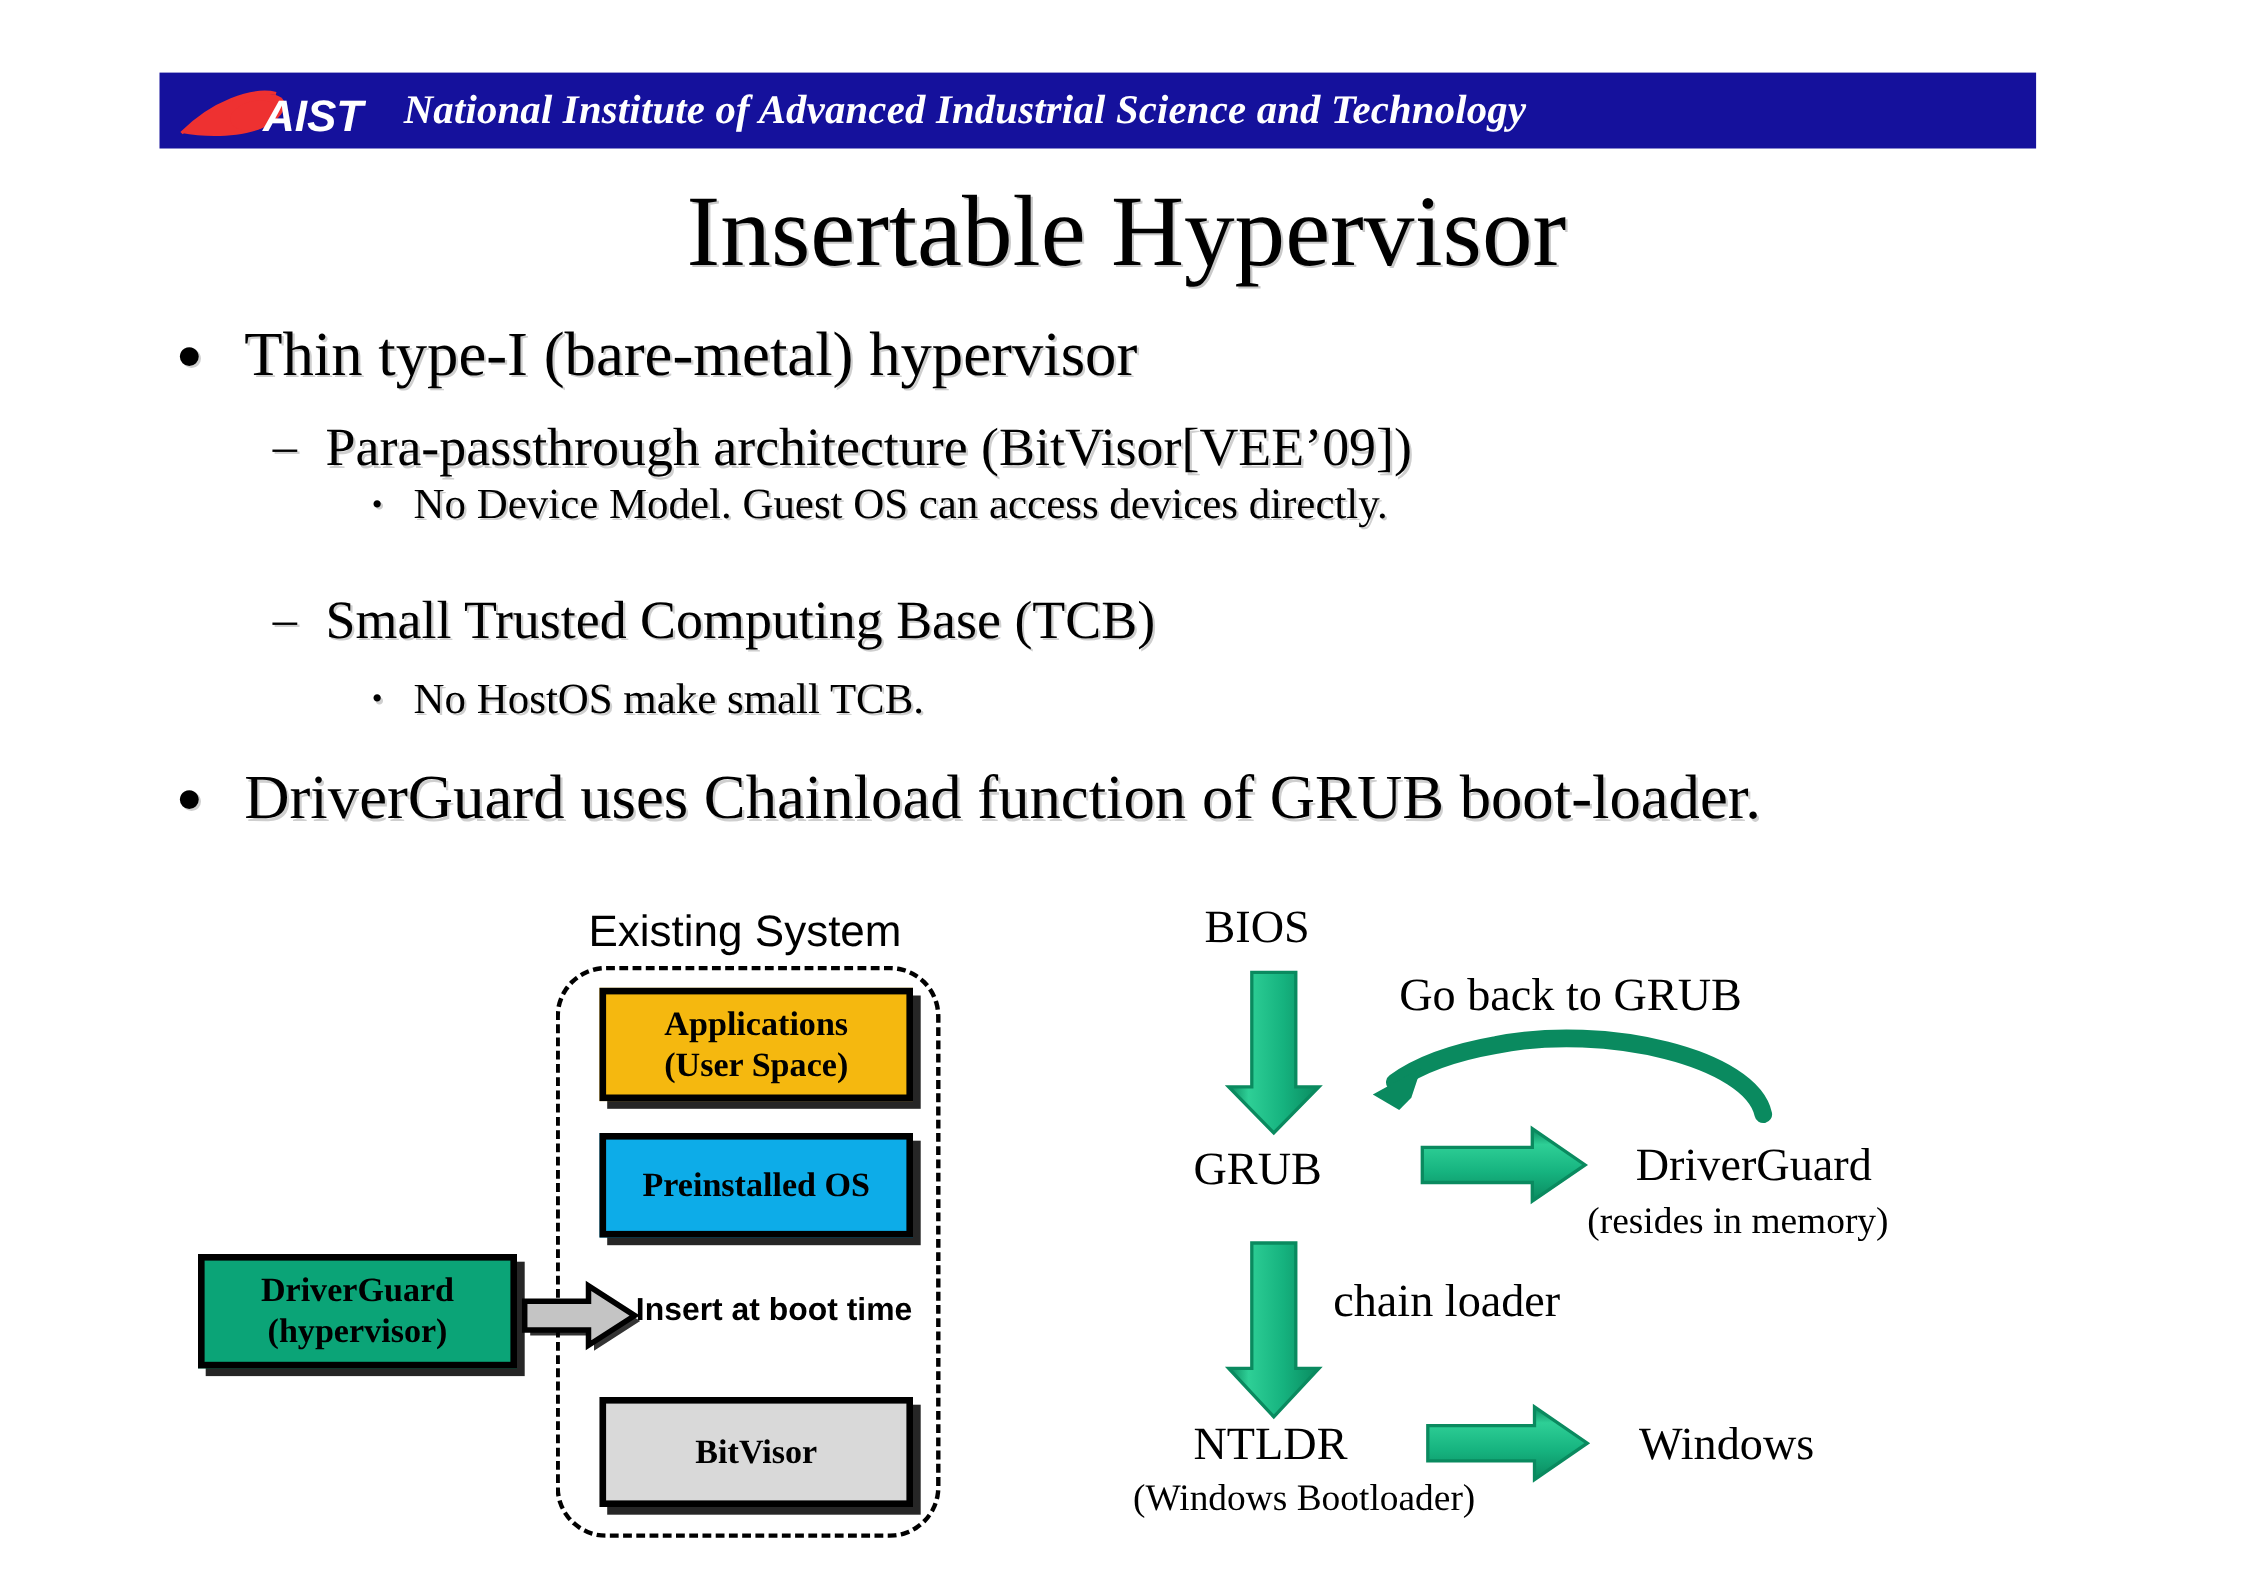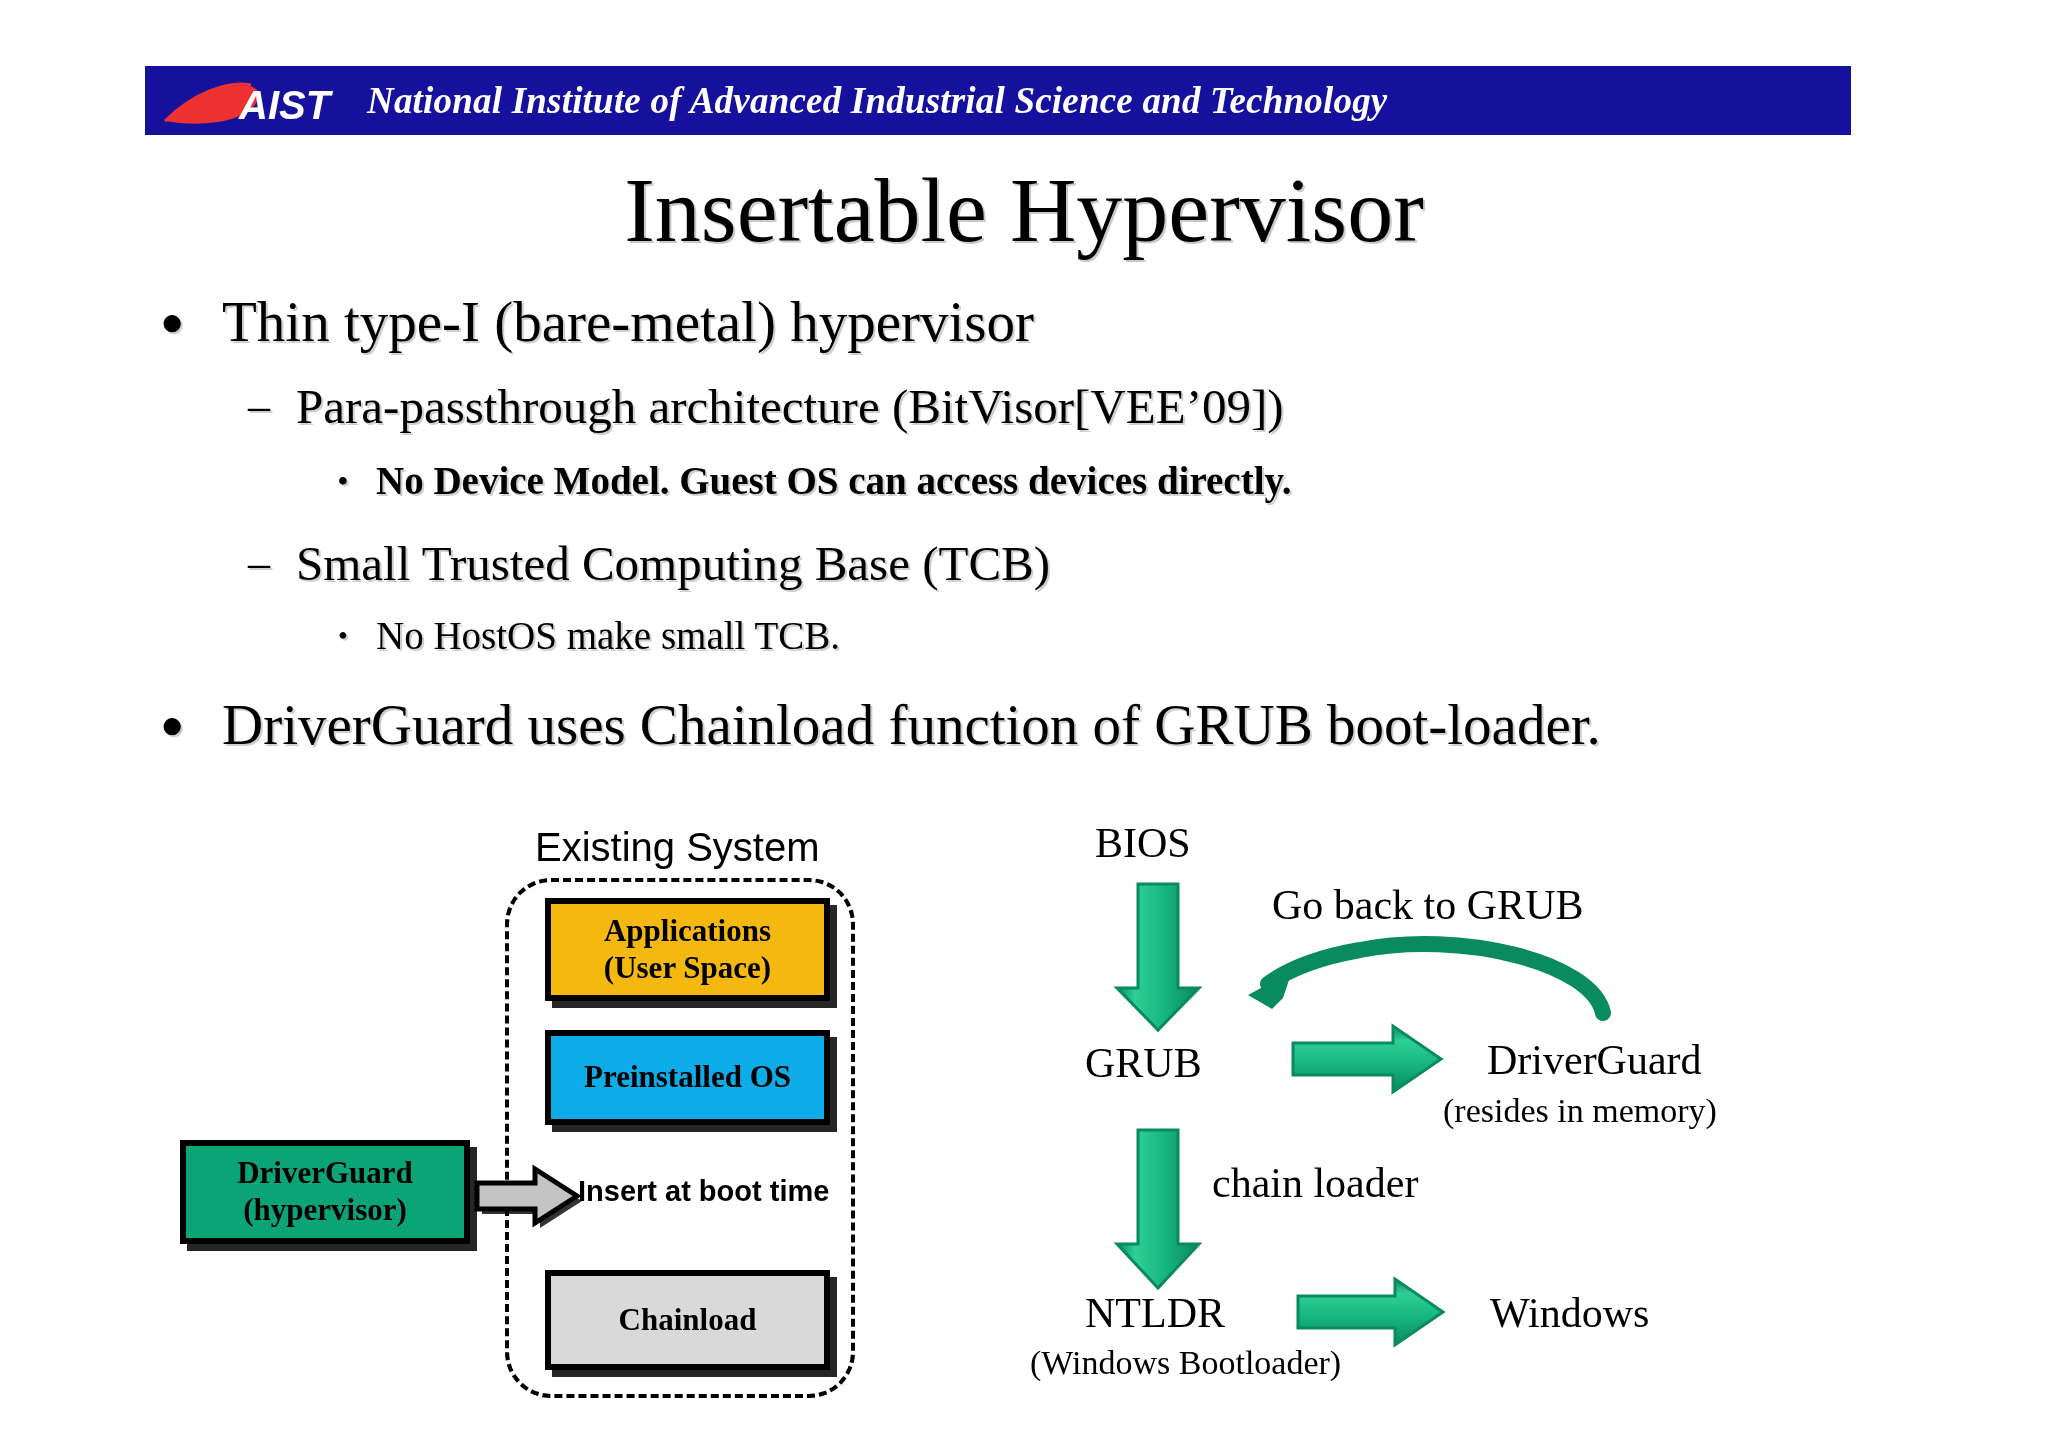--- a/index.html
+++ b/index.html
@@ -209,21 +209,21 @@
 <div class="slide-title">Insertable Hypervisor</div>
 
 <div class="bullet-l1" style="left:160px; top:290px;">
   <span class="mark">●</span><span>Thin type-I (bare-metal) hypervisor</span>
 </div>
 
 <div class="bullet-l2" style="left:248px; top:378px;">
   <span class="mark">–</span><span>Para-passthrough architecture (BitVisor[VEE’09])</span>
 </div>
 
-<div class="bullet-l3" style="left:338px; top:458px;font-weight:bold;">
+<div class="bullet-l3" style="left:338px; top:436px;">
   <span class="mark">•</span><span>No Device Model. Guest OS can access devices directly.</span>
 </div>
 
 <div class="bullet-l2" style="left:248px; top:535px;">
   <span class="mark">–</span><span>Small Trusted Computing Base (TCB)</span>
 </div>
 
 <div class="bullet-l3" style="left:338px; top:613px;">
   <span class="mark">•</span><span>No HostOS make small TCB.</span>
 </div>
@@ -241,21 +241,21 @@
   <div class="dbox box-apps">
     <span>Applications</span>
     <span>(User Space)</span>
   </div>
 
   <div class="dbox box-os">
     <span>Preinstalled OS</span>
   </div>
 
   <div class="dbox box-hw">
-    <span>Chainload</span>
+    <span>BitVisor</span>
   </div>
 
   <div class="dbox box-dg">
     <span>DriverGuard</span>
     <span>(hypervisor)</span>
   </div>
 
   <div class="insert-arrow">
     <svg width="110" height="72" viewBox="0 0 110 72">
       <g transform="translate(4,5)">

